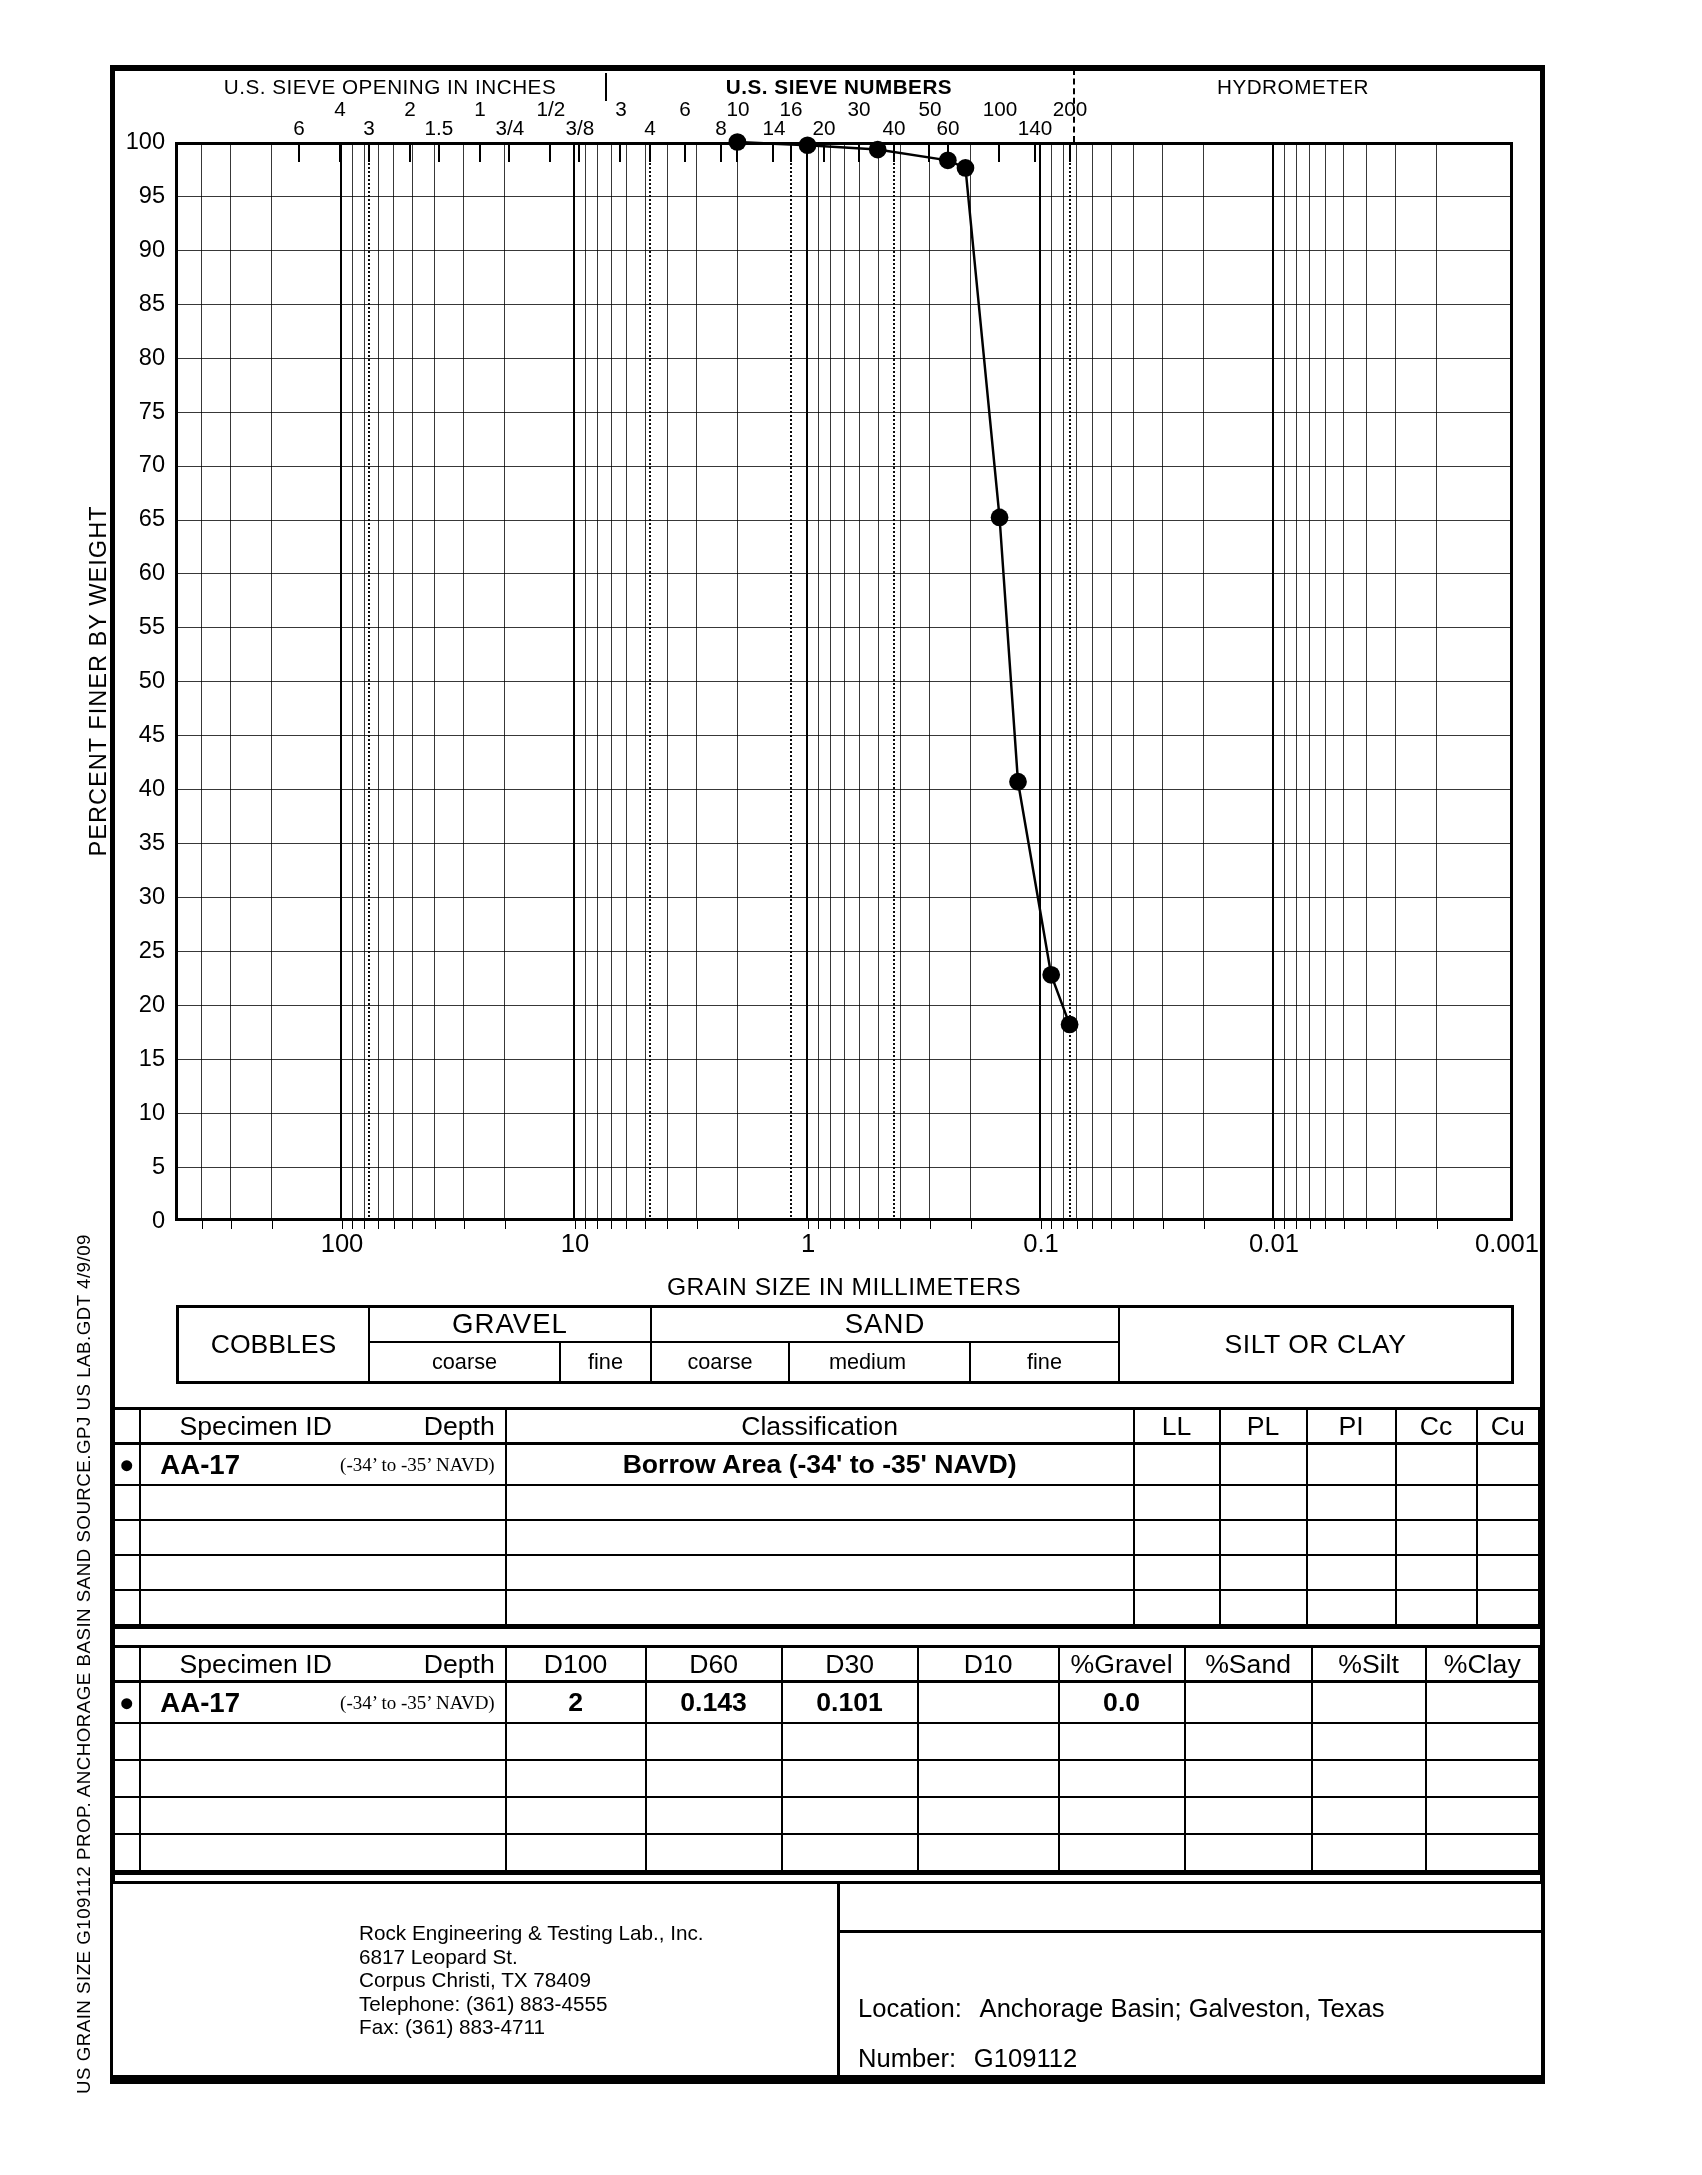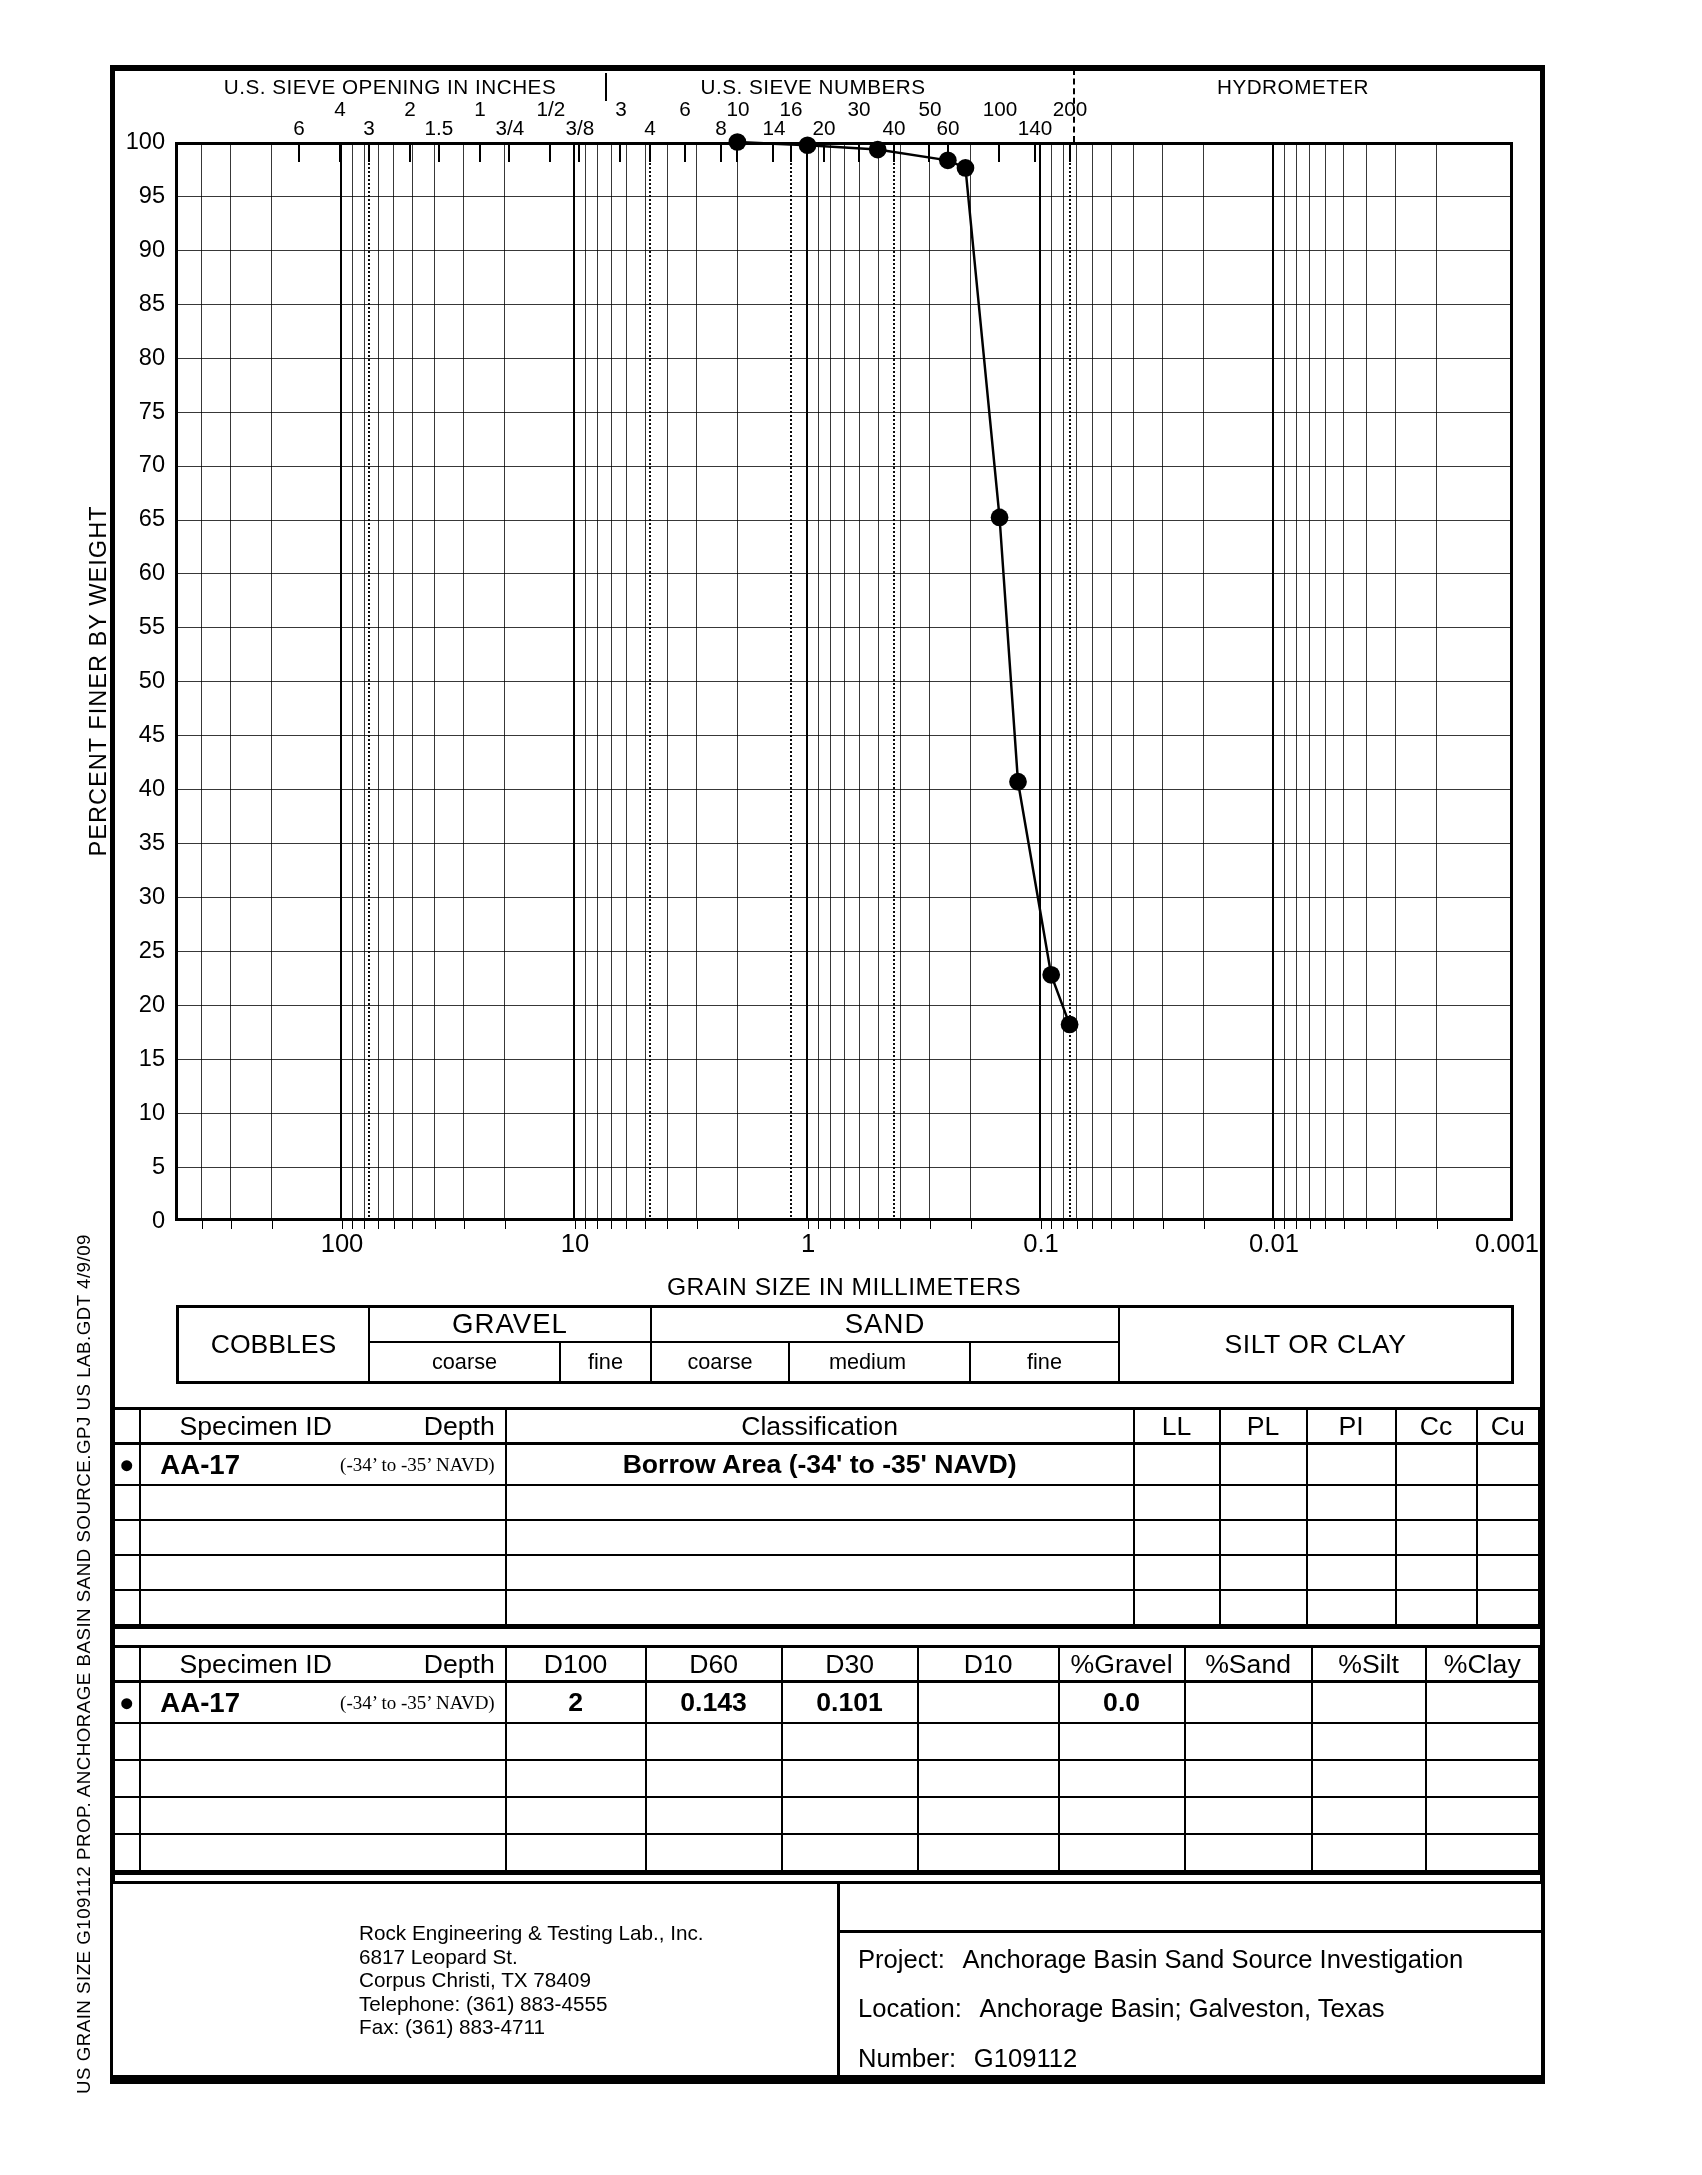--- a/index.html
+++ b/index.html
@@ -71,21 +71,21 @@
 </head>
 <body>
 
 <div class="page" id="page">
 
   <div class="bd" style="left:110px;top:65px;width:1434px;height:5.9px;"></div>
   <div class="bd" style="left:110px;top:65px;width:4.9px;height:2019px;"></div>
   <div class="bd" style="left:1540px;top:65px;width:4.9px;height:2019px;"></div>
 
   <div class="sec" style="left:390px;">U.S. SIEVE OPENING IN INCHES</div>
-  <div class="sec" style="left:813px;">U.S. SIEVE NUMBERS</div>
+  <div class="sec" style="left:839px;font-weight:bold;">U.S. SIEVE NUMBERS</div>
   <div class="sec" style="left:1293px;">HYDROMETER</div>
   <div class="secbar" style="left:605px;top:73px;height:27.6px;"></div>
   <div class="secbar dashed" style="left:1073px;top:69px;height:73px;"></div>
 
   <div id="plot">
 
   <div class="gv" style="left: 26px;"></div>
       <div class="gv" style="left: 55px;"></div>
       <div class="gv" style="left: 96px;"></div>
       <div class="gv" style="left: 329px;"></div>
@@ -376,23 +376,20 @@
   <div class="tblk">
     <div class="addr">
       <div>Rock Engineering &amp; Testing Lab., Inc.</div>
       <div>6817 Leopard St.</div>
       <div>Corpus Christi, TX 78409</div>
       <div>Telephone:  (361) 883-4555</div>
       <div>Fax:  (361) 883-4711</div>
     </div>
     <div class="tdiv"></div>
     <div class="trule"></div>
-    <div class="tline p">
-      <span class="tlab">Project:</span><span>Anchorage Basin Sand Source Investigation</span>
-    </div>
     <div class="tline l">
       <span class="tlab">Location:</span><span>Anchorage Basin; Galveston, Texas</span>
     </div>
     <div class="tline n">
       <span class="tlab">Number:</span><span>G109112</span>
     </div>
   </div>
 
   <div class="stamp">US GRAIN SIZE  G109112 PROP. ANCHORAGE BASIN SAND SOURCE.GPJ  US LAB.GDT  4/9/09</div>
 

